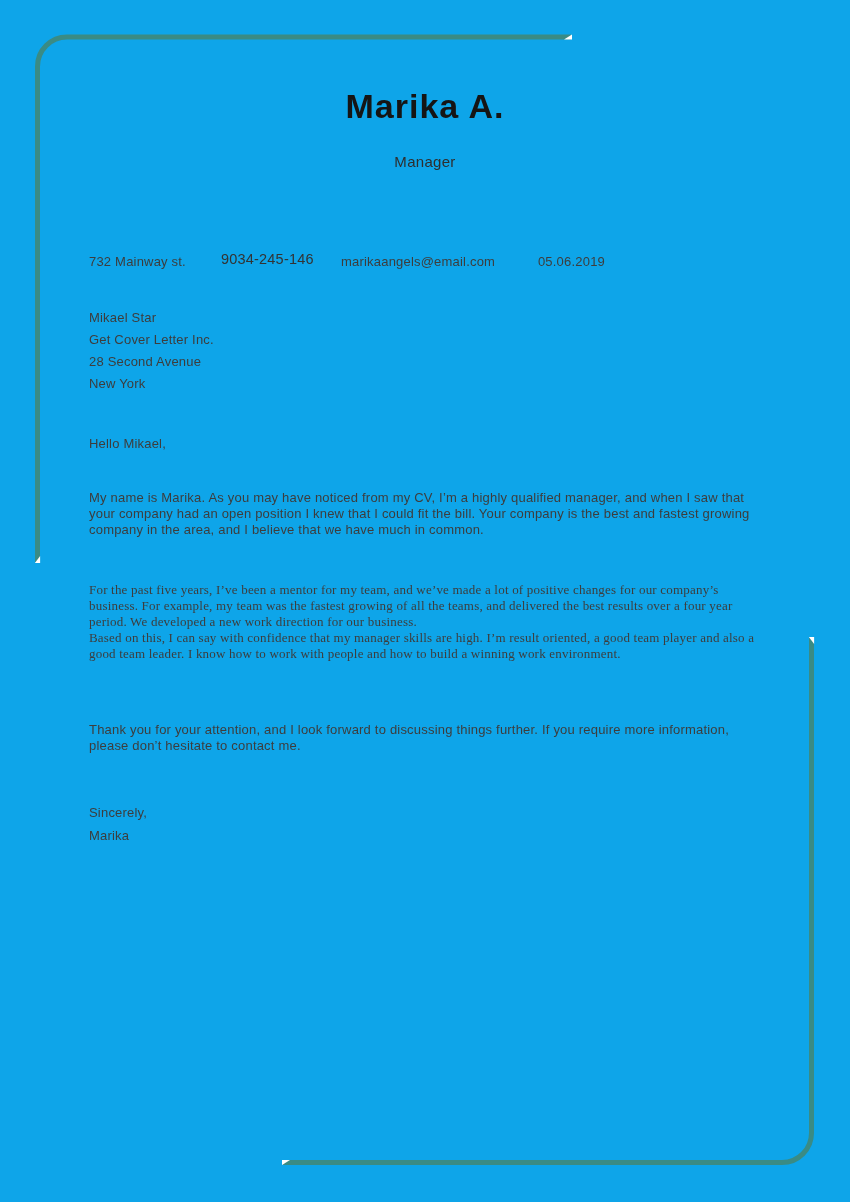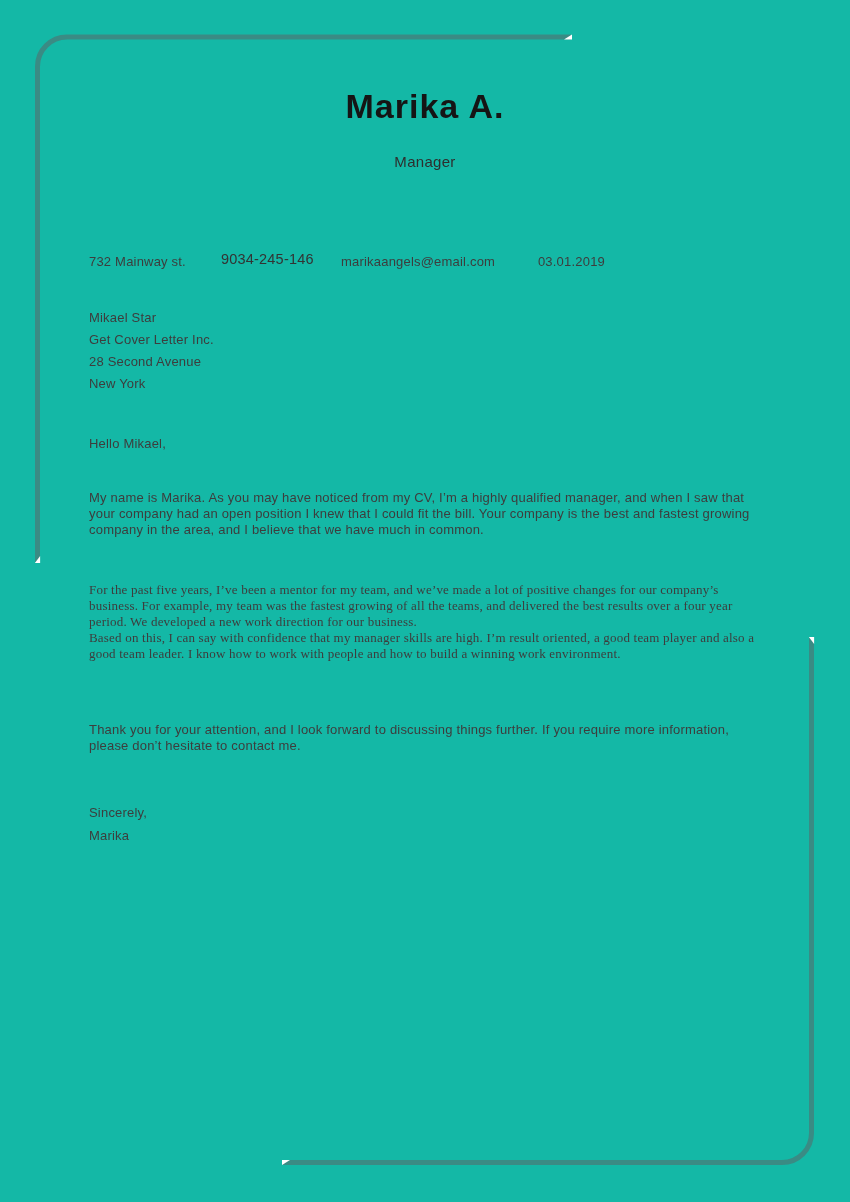--- a/index.html
+++ b/index.html
@@ -9,21 +9,21 @@
     height: 1202px;
     position: relative;
     font-family: "Liberation Sans", sans-serif;
     overflow: hidden;
   }
   .page {
     position: absolute;
     inset: 0;
     width: 850px;
     height: 1202px;
-    background: #14b8a6;
+    background: #0ea5e9;
     padding-left: 40px;
   }
   .frame {
     position: absolute;
     left: 0; top: 0;
     pointer-events: none;
   }
   .header {
     position: absolute;
     left: 0; right: 0;
@@ -117,21 +117,21 @@
 
   <header class="header">
     <h1 class="title">Marika A.</h1>
     <div class="subtitle">Manager</div>
   </header>
 
   <div class="contact-row">
     <span class="address">732 Mainway st.</span>
     <span class="phone">9034-245-146</span>
     <span class="email">marikaangels@email.com</span>
-    <span class="date">03.01.2019</span>
+    <span class="date">05.06.2019</span>
   </div>
 
   <div class="recipient">
     <div class="recipient-line">Mikael Star</div>
     <div class="recipient-line">Get Cover Letter Inc.</div>
     <div class="recipient-line">28 Second Avenue</div>
     <div class="recipient-line">New York</div>
   </div>
 
   <div class="greeting">Hello Mikael,</div>

